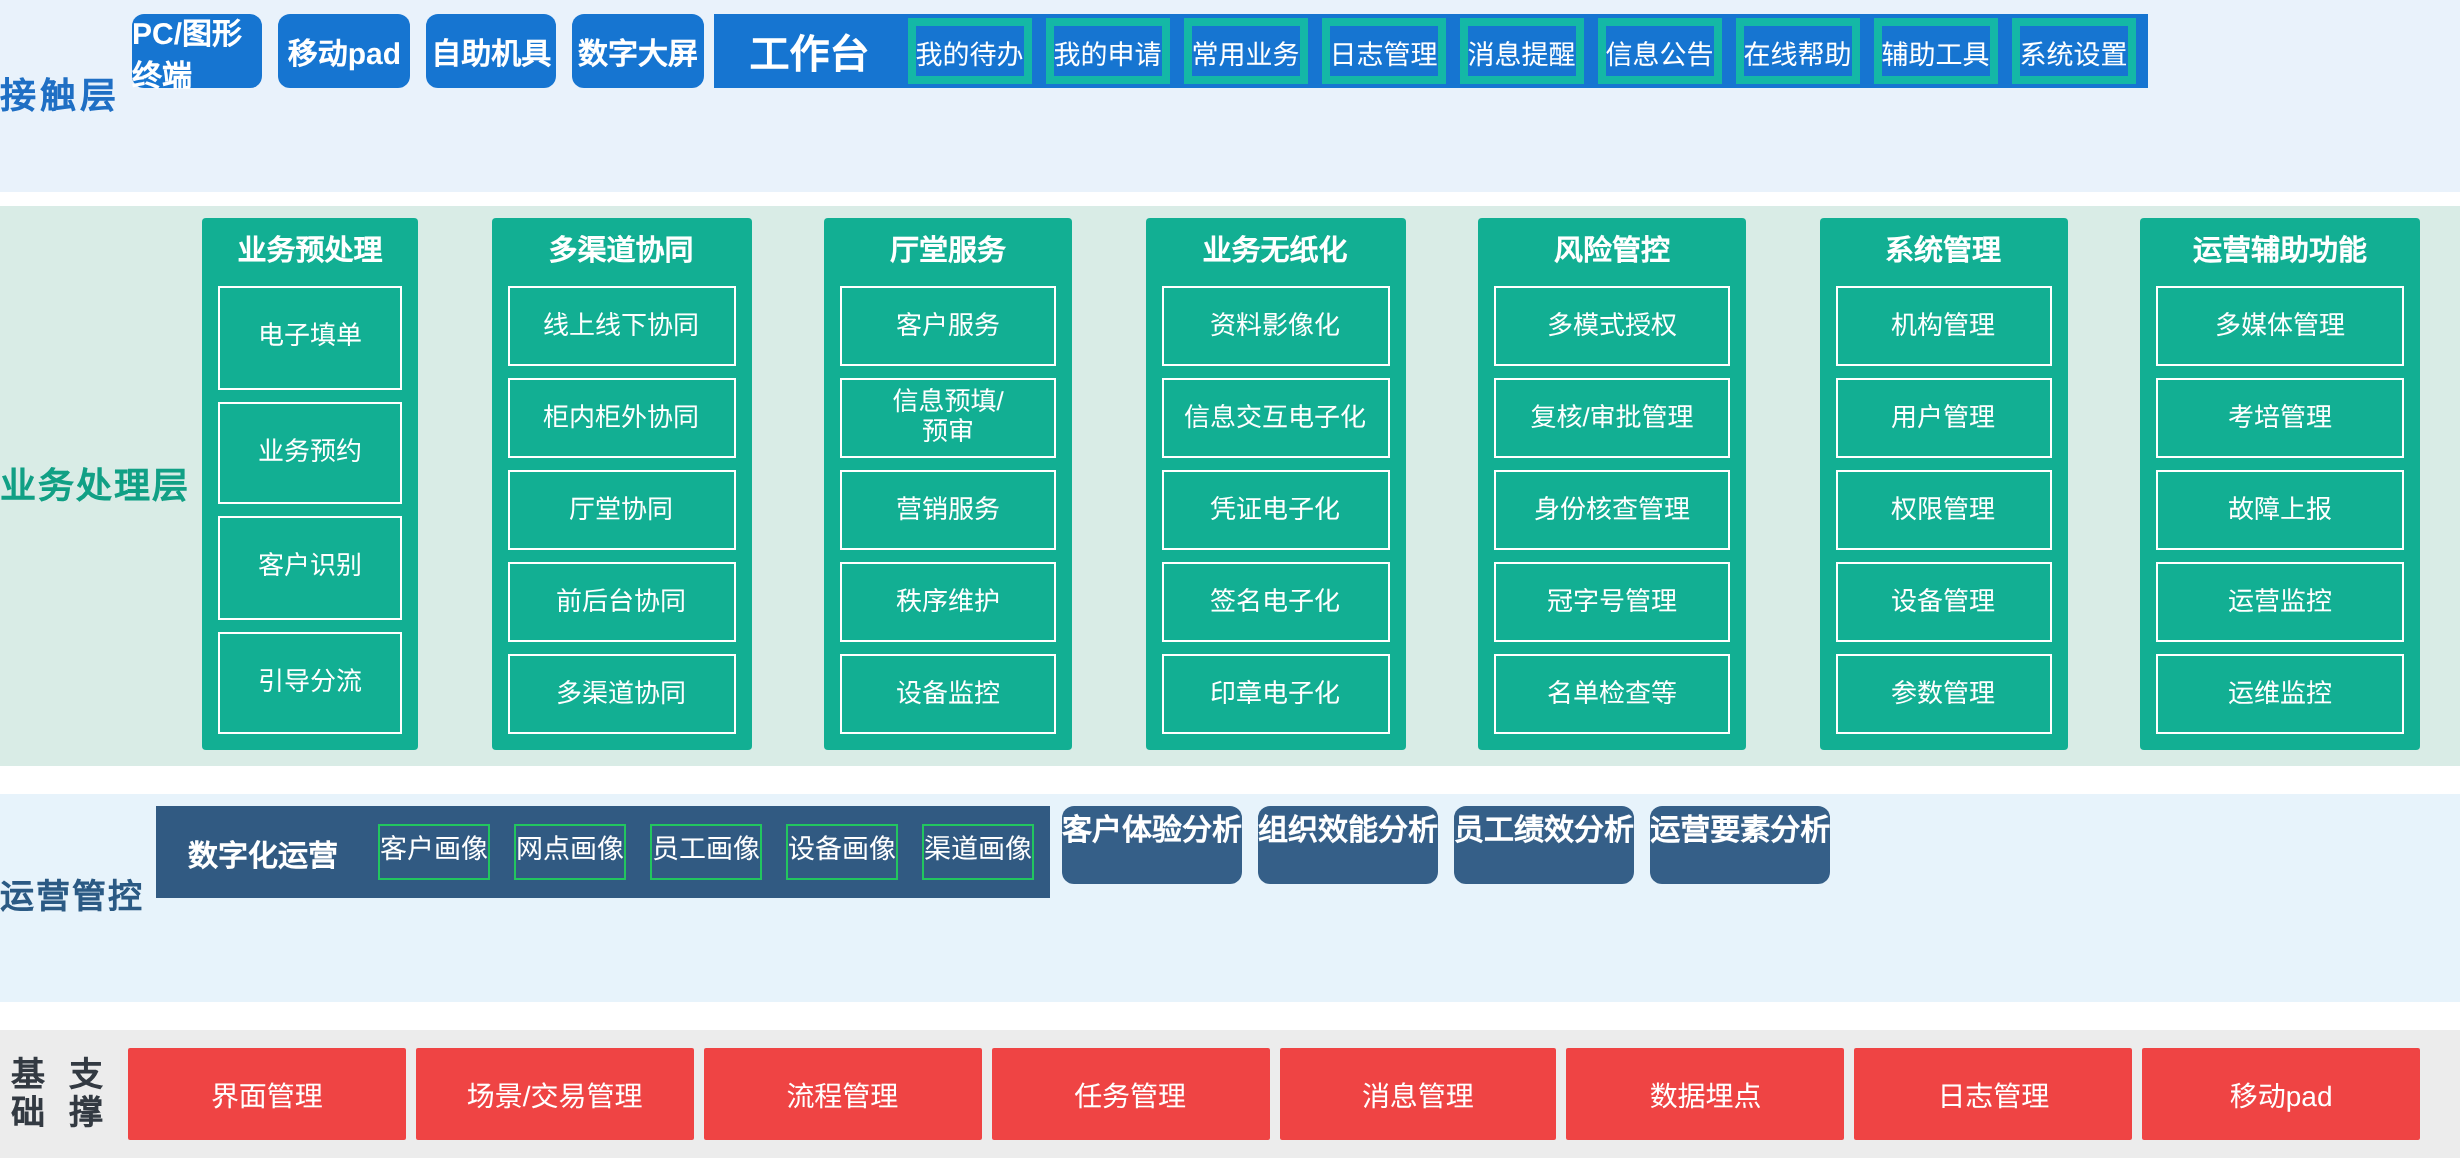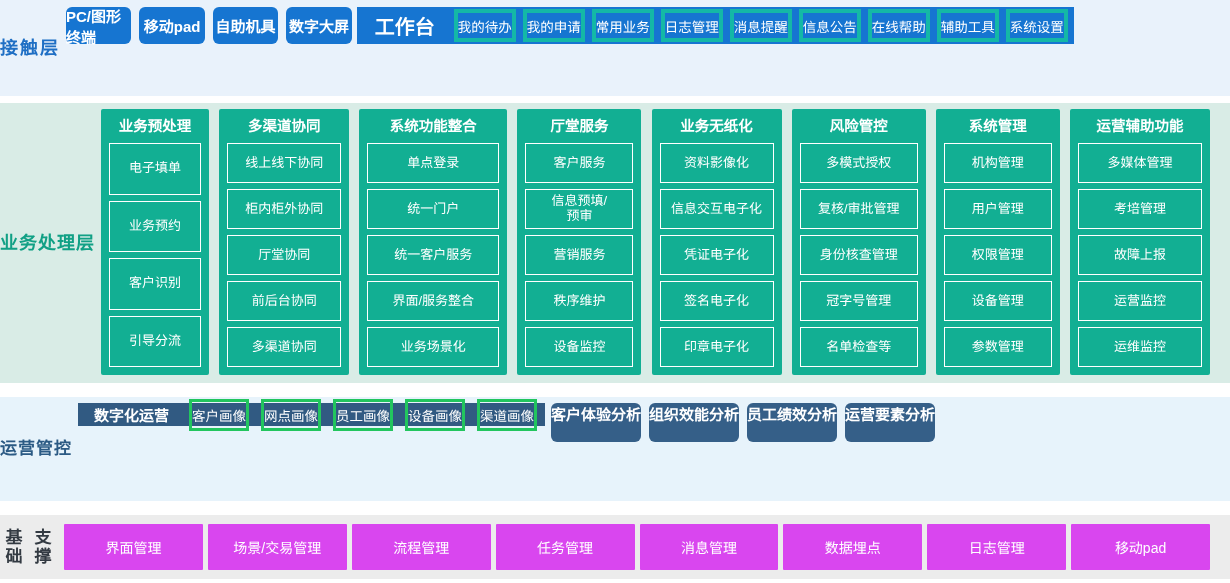--- a/index.html
+++ b/index.html
@@ -157,40 +157,40 @@
     color:#2b5a84;
     font-size:17px;
     letter-spacing:1px;
   }
   .band-ops .band-body{
     padding:6px 20px 7px 6px;
     gap:6px;
   }
   .ops-row1{
     background:#315a82;
-    height:23px;
+    height:46px;
     display:flex;
     align-items:center;
     padding:0 8px;
     gap:12px;
   }
   .ops-title{
     color:#ffffff;
     font-weight:bold;
     font-size:15px;
     white-space:nowrap;
     padding:0 8px;
   }
   .ops-chip{
     flex:1 1 0;
     height:26px;
-    border:3px solid #22c55e;
+    border:1px solid #22c55e;
     color:#ffffff;
     font-size:13.5px;
-    display:flex;align-items:center;justify-content:center;
+    display:flex;align-items:flex-start;justify-content:center;
     white-space:nowrap;
     min-width:0;
   }
   .ops-row2{
     display:flex;
     gap:8px;
     height:39px;
   }
   .ops-analysis{
     flex:1 1 0;
@@ -213,21 +213,21 @@
     font-size:17px;
     letter-spacing:1px;
   }
   .band-base .band-body{
     flex-direction:row;
     padding:9px 20px 9px 6px;
     gap:5px;
   }
   .base-item{
     flex:1 1 0;
-    background:#d946ef;
+    background:#ef4444;
     color:#ffffff;
     font-size:14px;
     display:flex;align-items:center;justify-content:center;
     white-space:nowrap;
     min-width:0;
     border-radius:1px;
   }
 </style>
 </head>
 <body>
@@ -306,28 +306,20 @@
           <div class="biz-item"><span>客户识别</span></div>
           <div class="biz-item"><span>引导分流</span></div>
         </div>
         <div class="biz-col" style="flex: 0 0 130px;">
           <div class="biz-col-title">多渠道协同</div>
           <div class="biz-item"><span>线上线下协同</span></div>
           <div class="biz-item"><span>柜内柜外协同</span></div>
           <div class="biz-item"><span>厅堂协同</span></div>
           <div class="biz-item"><span>前后台协同</span></div>
           <div class="biz-item"><span>多渠道协同</span></div>
-        </div>
-        <div class="biz-col" style="flex: 0 0 148px;">
-          <div class="biz-col-title">系统功能整合</div>
-          <div class="biz-item"><span>单点登录</span></div>
-          <div class="biz-item"><span>统一门户</span></div>
-          <div class="biz-item"><span>统一客户服务</span></div>
-          <div class="biz-item"><span>界面/服务整合</span></div>
-          <div class="biz-item"><span>业务场景化</span></div>
         </div>
         <div class="biz-col" style="flex: 0 0 124px;">
           <div class="biz-col-title">厅堂服务</div>
           <div class="biz-item"><span>客户服务</span></div>
           <div class="biz-item"><span>信息预填/
 预审</span></div>
           <div class="biz-item"><span>营销服务</span></div>
           <div class="biz-item"><span>秩序维护</span></div>
           <div class="biz-item"><span>设备监控</span></div>
         </div>

